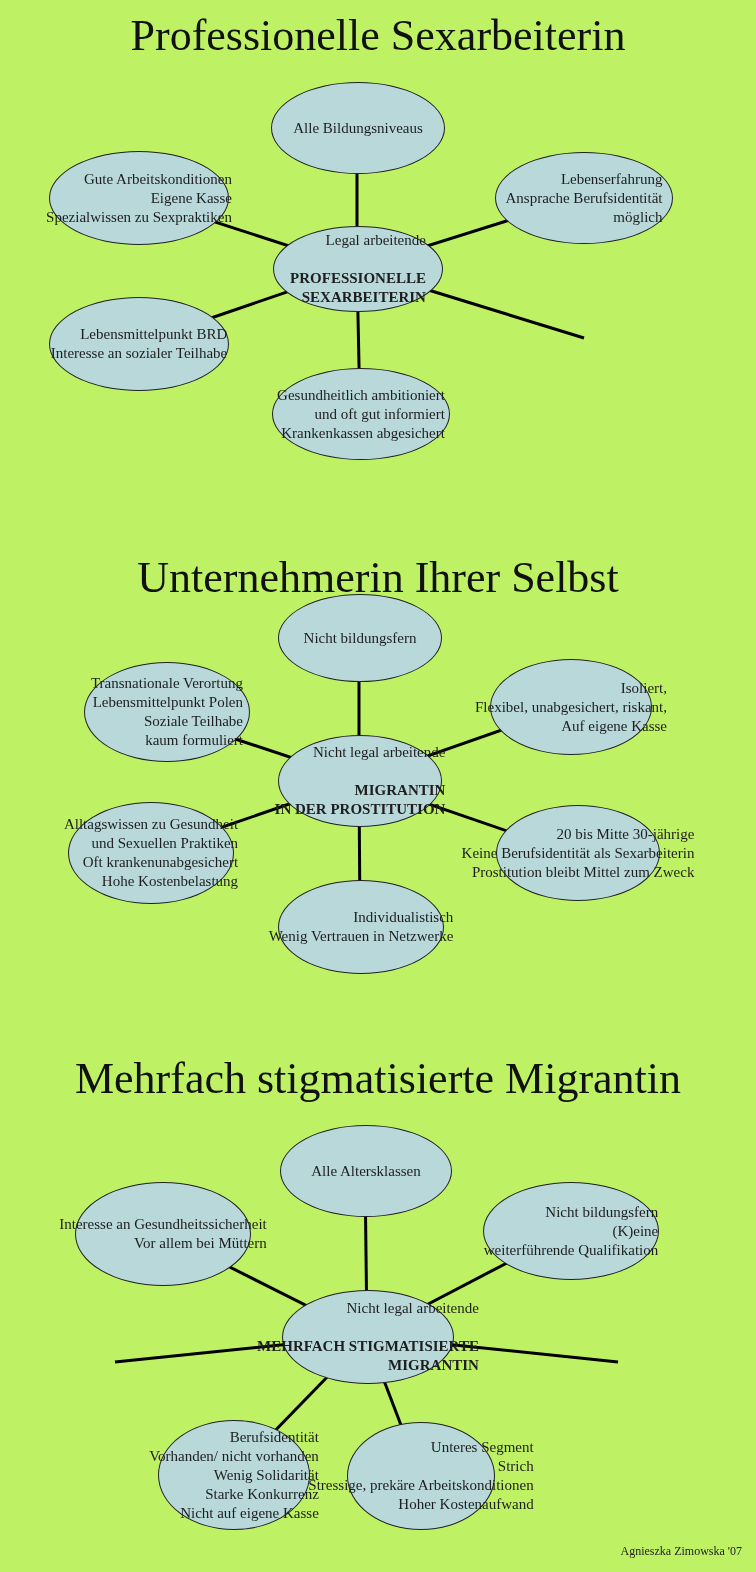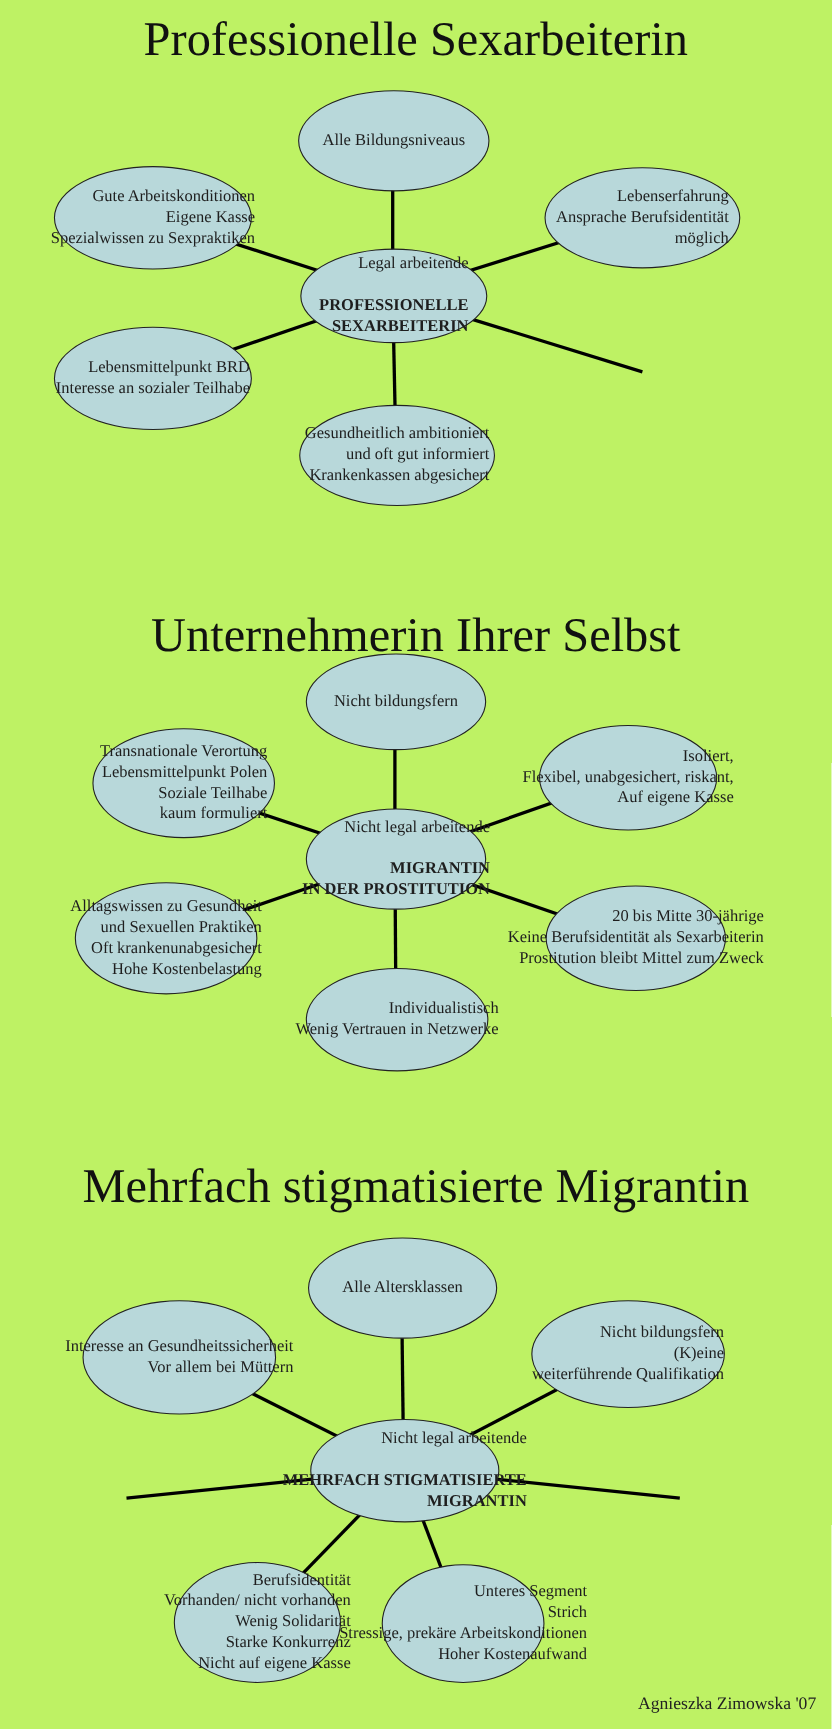--- a/index.html
+++ b/index.html
@@ -40,21 +40,21 @@
     font-size:15px;
     line-height:19px;
     color:#1e1e1e;
     z-index:2;
   }
   .center-intro{display:block;white-space:pre-line;}
   .center-name{display:block;font-weight:bold;white-space:pre-line;}
   .attribution{
     position:absolute;
     right:14px;bottom:13px;
-    font-size:16px;color:#222;
+    font-size:12px;color:#222;
     z-index:2;
   }
   
   .d1-top    {left:271px;top:82px;  width:172px;height:90px;}
   .d1-ul     {left:49px; top:151px; width:178px;height:92px;}
   .d1-ur     {left:495px;top:152px; width:176px;height:90px;}
   .d1-center {left:273px;top:226px; width:168px;height:84px;}
   .d1-ll     {left:49px; top:297px; width:178px;height:92px;}
   .d1-lr     {left:498px;top:293px; width:172px;height:90px;}
   .d1-bottom {left:272px;top:368px; width:176px;height:90px;}

